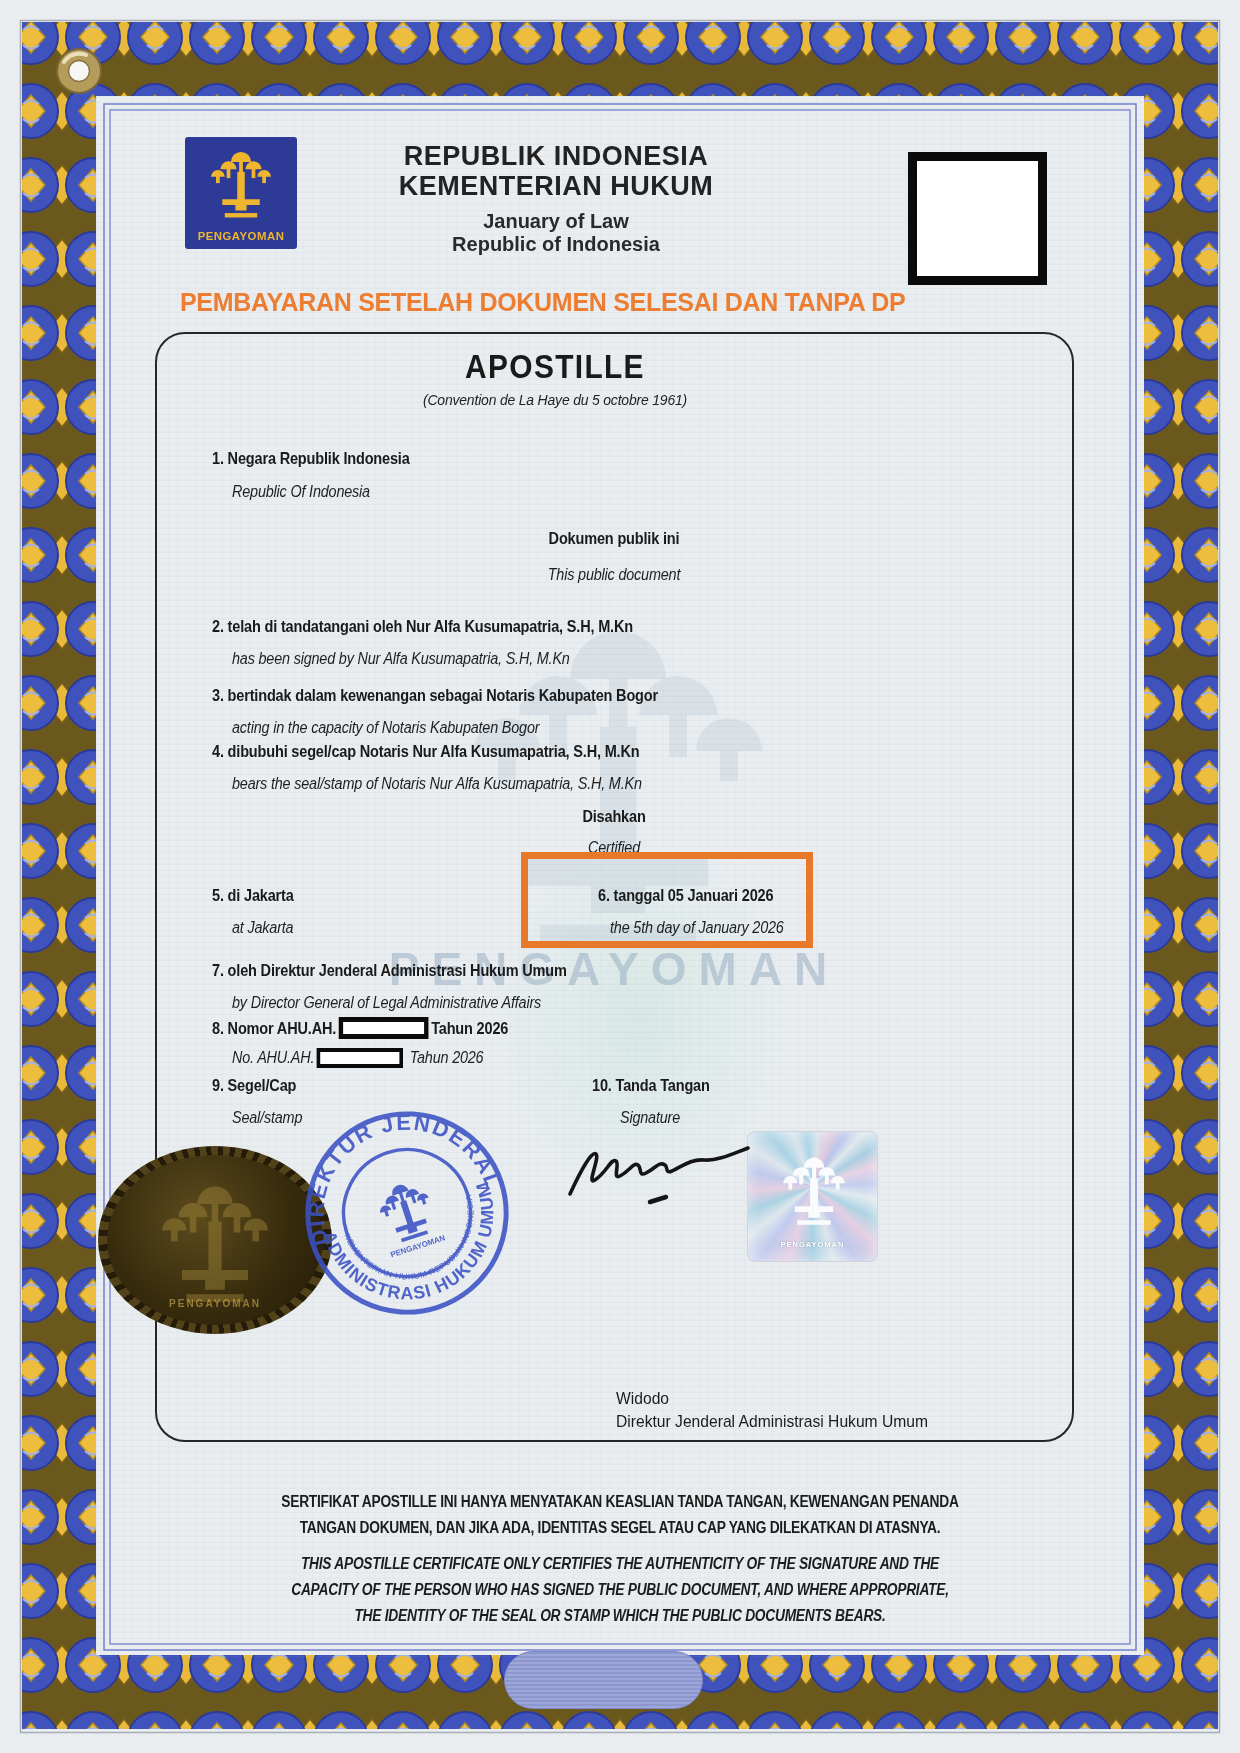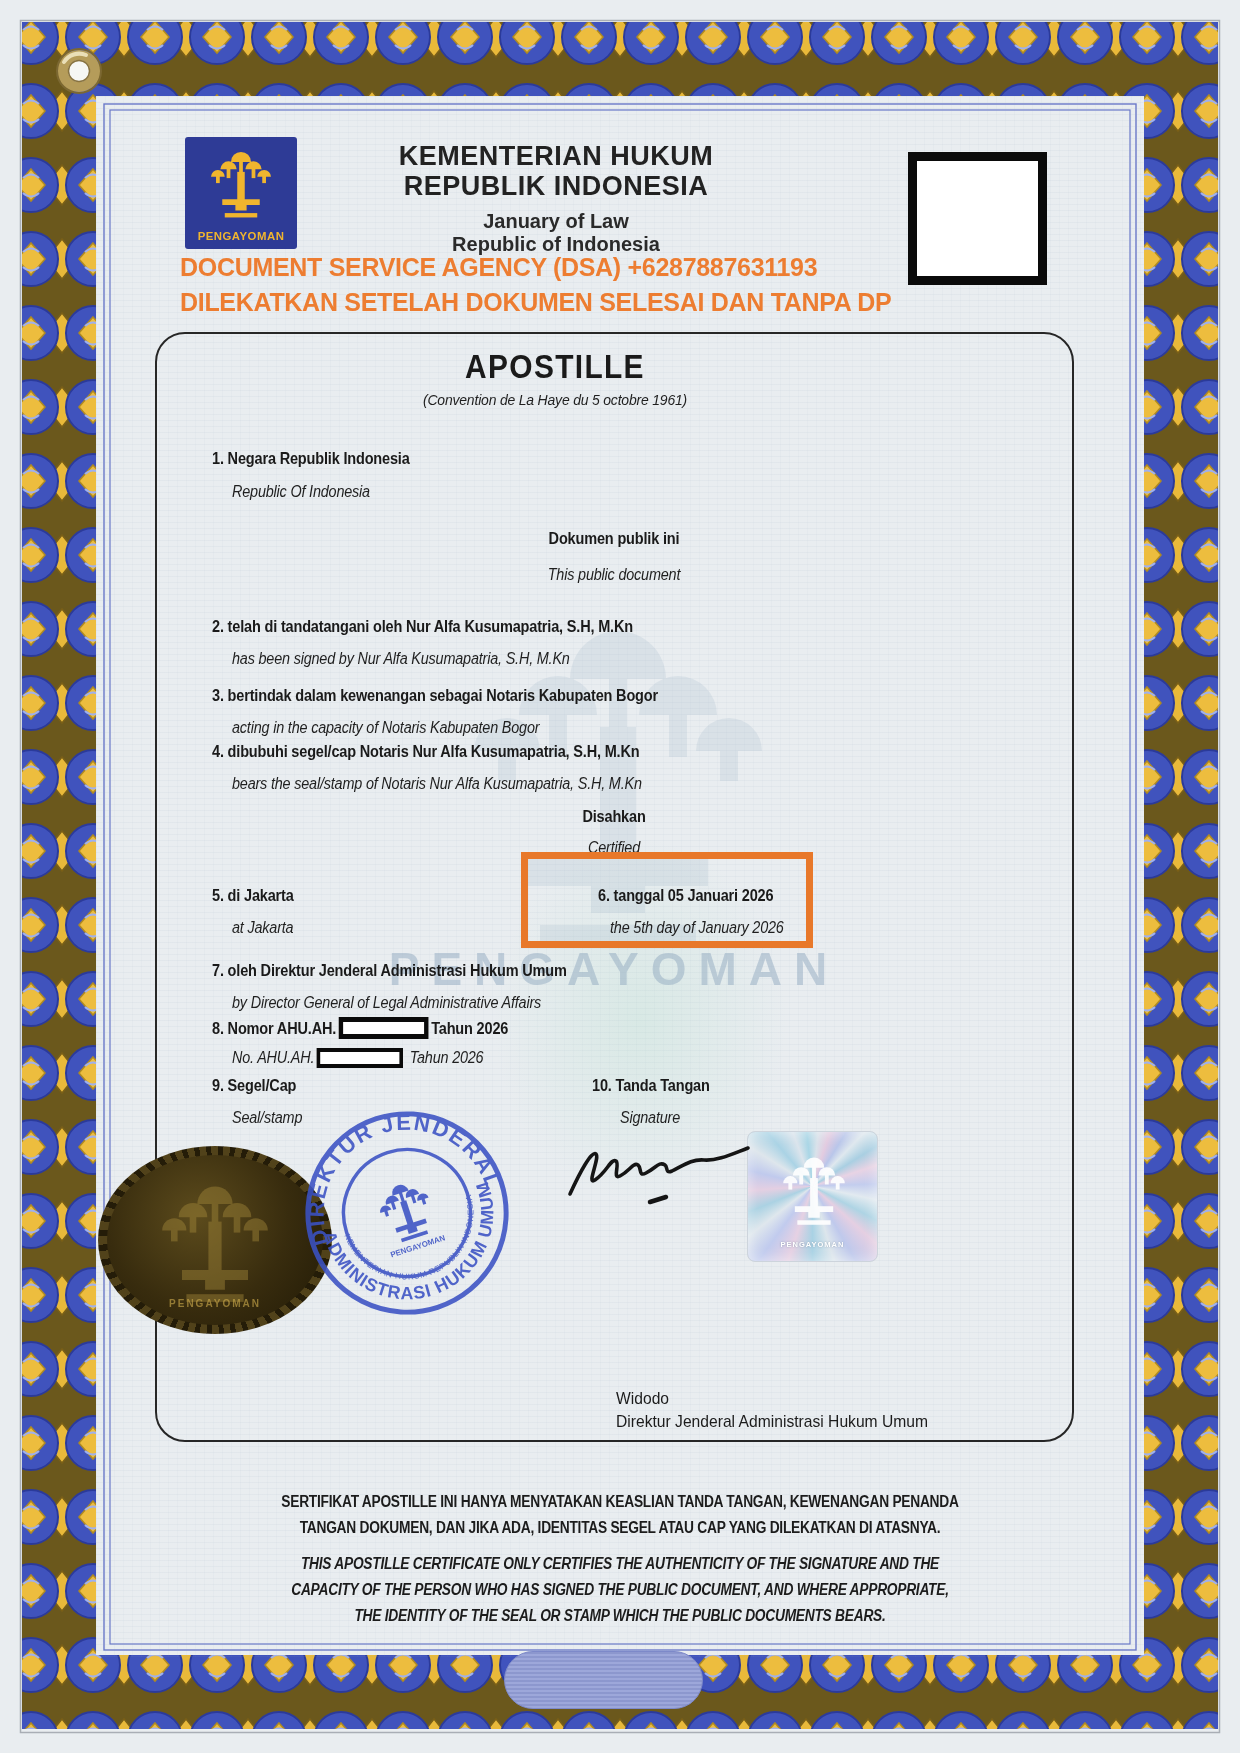--- a/index.html
+++ b/index.html
@@ -181,31 +181,30 @@
   </svg>
   <div class="wm-text">PENGAYOMAN</div>
 
   <svg class="abs" style="left:185px;top:137px" width="112" height="112" viewBox="0 0 113 113">
     <rect width="113" height="113" rx="3" fill="#2e3b96"></rect>
     <use href="#emblem" x="25" y="6" width="63" height="76" fill="#f0b52e"></use>
     <text x="56.5" y="104" text-anchor="middle" font-size="11.5" font-weight="bold" fill="#f0b52e" letter-spacing=".5">PENGAYOMAN</text>
   </svg>
 
   <div class="abs" style="left:316px;top:141px;width:480px;text-align:center">
+    <div class="hdr-id">REPUBLIK INDONESIA</div>
     <div class="hdr-id">KEMENTERIAN HUKUM</div>
-    <div class="hdr-id">REPUBLIK INDONESIA</div>
     <div style="height:9px"></div>
     <div class="hdr-en">January of Law</div>
     <div class="hdr-en">Republic of Indonesia</div>
   </div>
 
   <div class="white-redact-box"></div>
 
-  <div class="promo-line" style="top:253px">DOCUMENT SERVICE AGENCY (DSA) +6287887631193</div>
-  <div class="promo-line" style="top:288px">DILEKATKAN SETELAH DOKUMEN SELESAI DAN TANPA DP</div>
+  <div class="promo-line" style="top:288px">PEMBAYARAN SETELAH DOKUMEN SELESAI DAN TANPA DP</div>
 
   <div class="cert-box"></div>
 
   <div class="id-line center" style="left:95px;width:920px;top:346px;font-size:34px;line-height:40px;letter-spacing:1.5px">APOSTILLE</div>
   <div class="en-line center" style="left:95px;width:920px;top:390px;font-size:15.5px">(Convention de La Haye du 5 octobre 1961)</div>
 
   <div class="id-line" style="left:212px;top:448px">1. Negara Republik Indonesia</div>
   <div class="en-line" style="left:232px;top:482px">Republic Of Indonesia</div>
 
   <div class="id-line center" style="top:528px">Dokumen publik ini</div>

